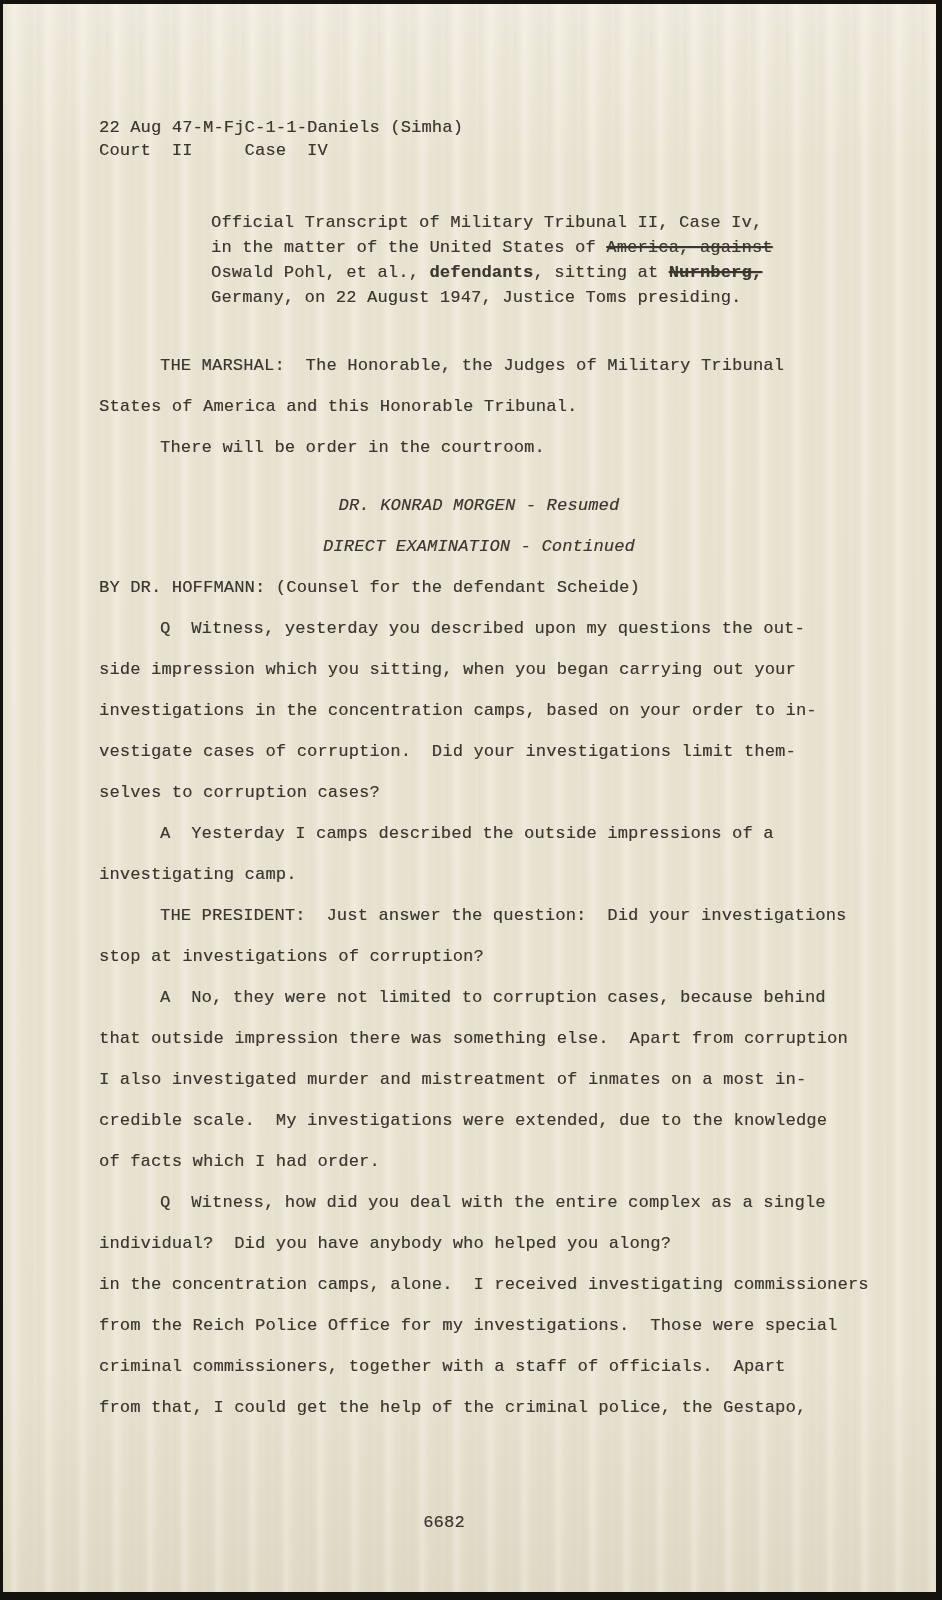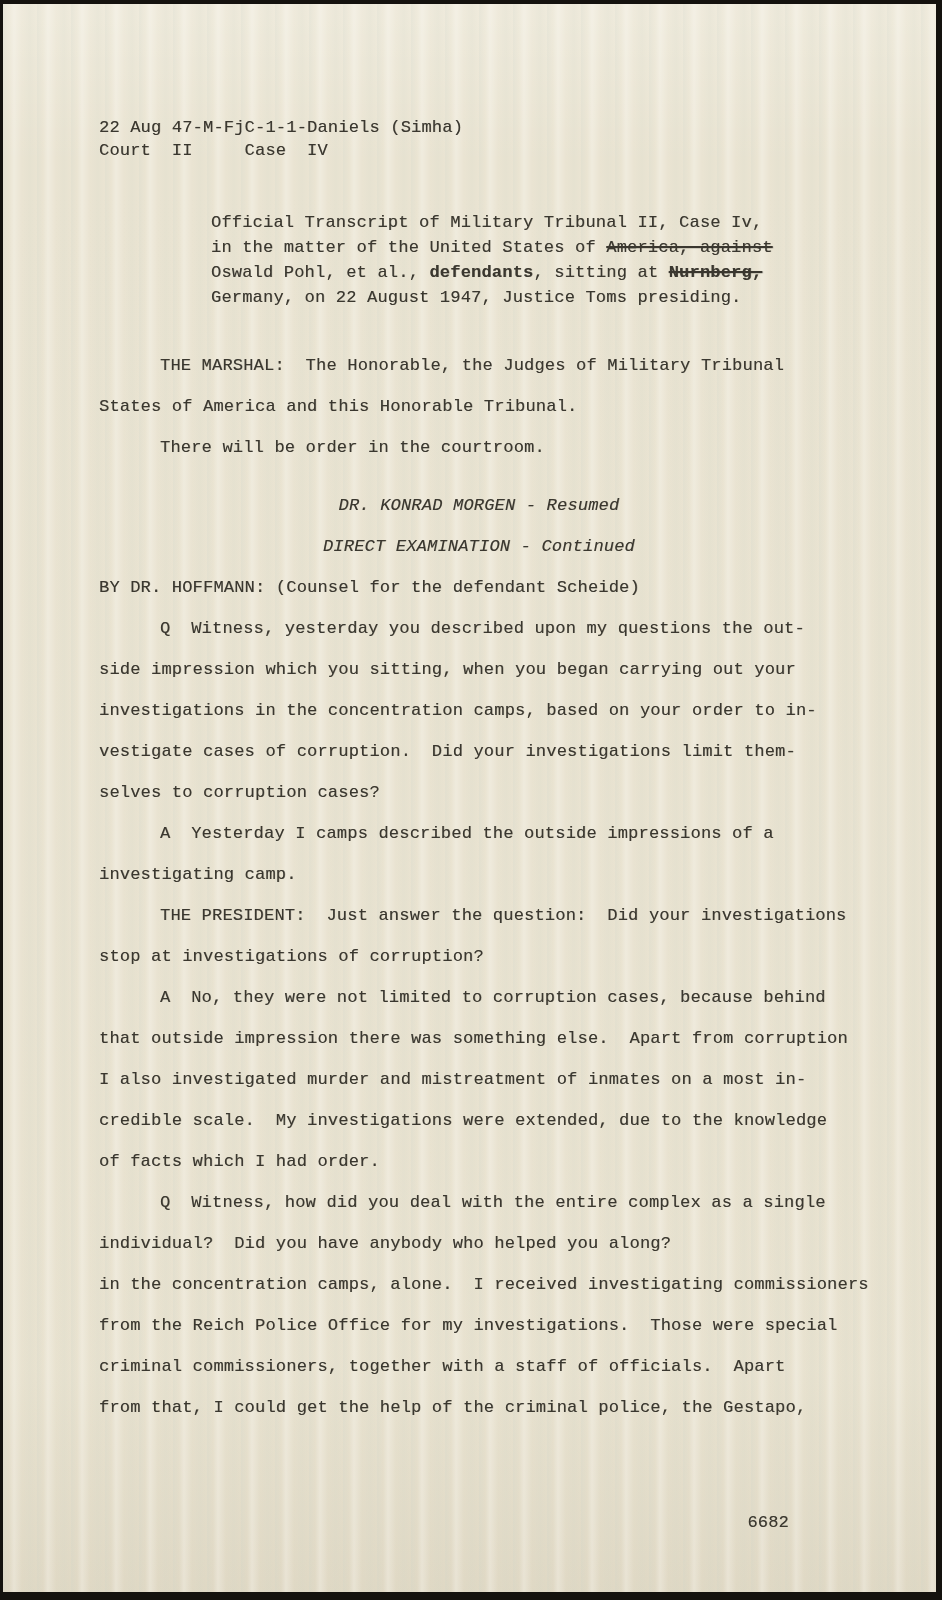--- a/index.html
+++ b/index.html
@@ -51,21 +51,21 @@
   }
   .t-line { line-height: 41px; height: 41px; }
   .t-line.indent { text-indent: 61px; }
   .t-line.heading { width: 760px; text-align: center; text-indent: 0; font-style: italic; }
   .t-line.gap { margin-top: 17px; }
   .struck { text-decoration: line-through; text-decoration-thickness: 2px; }
   .bold { font-weight: bold; }
   .pagenum {
     position: absolute;
     top: 1506px; left: 96px; width: 690px;
-    text-align: right;
+    text-align: center;
     line-height: 26px;
   }
 </style>
 </head>
 <body>
 
 <div class="scan">
   <div class="paper">
 
     <div class="header">

